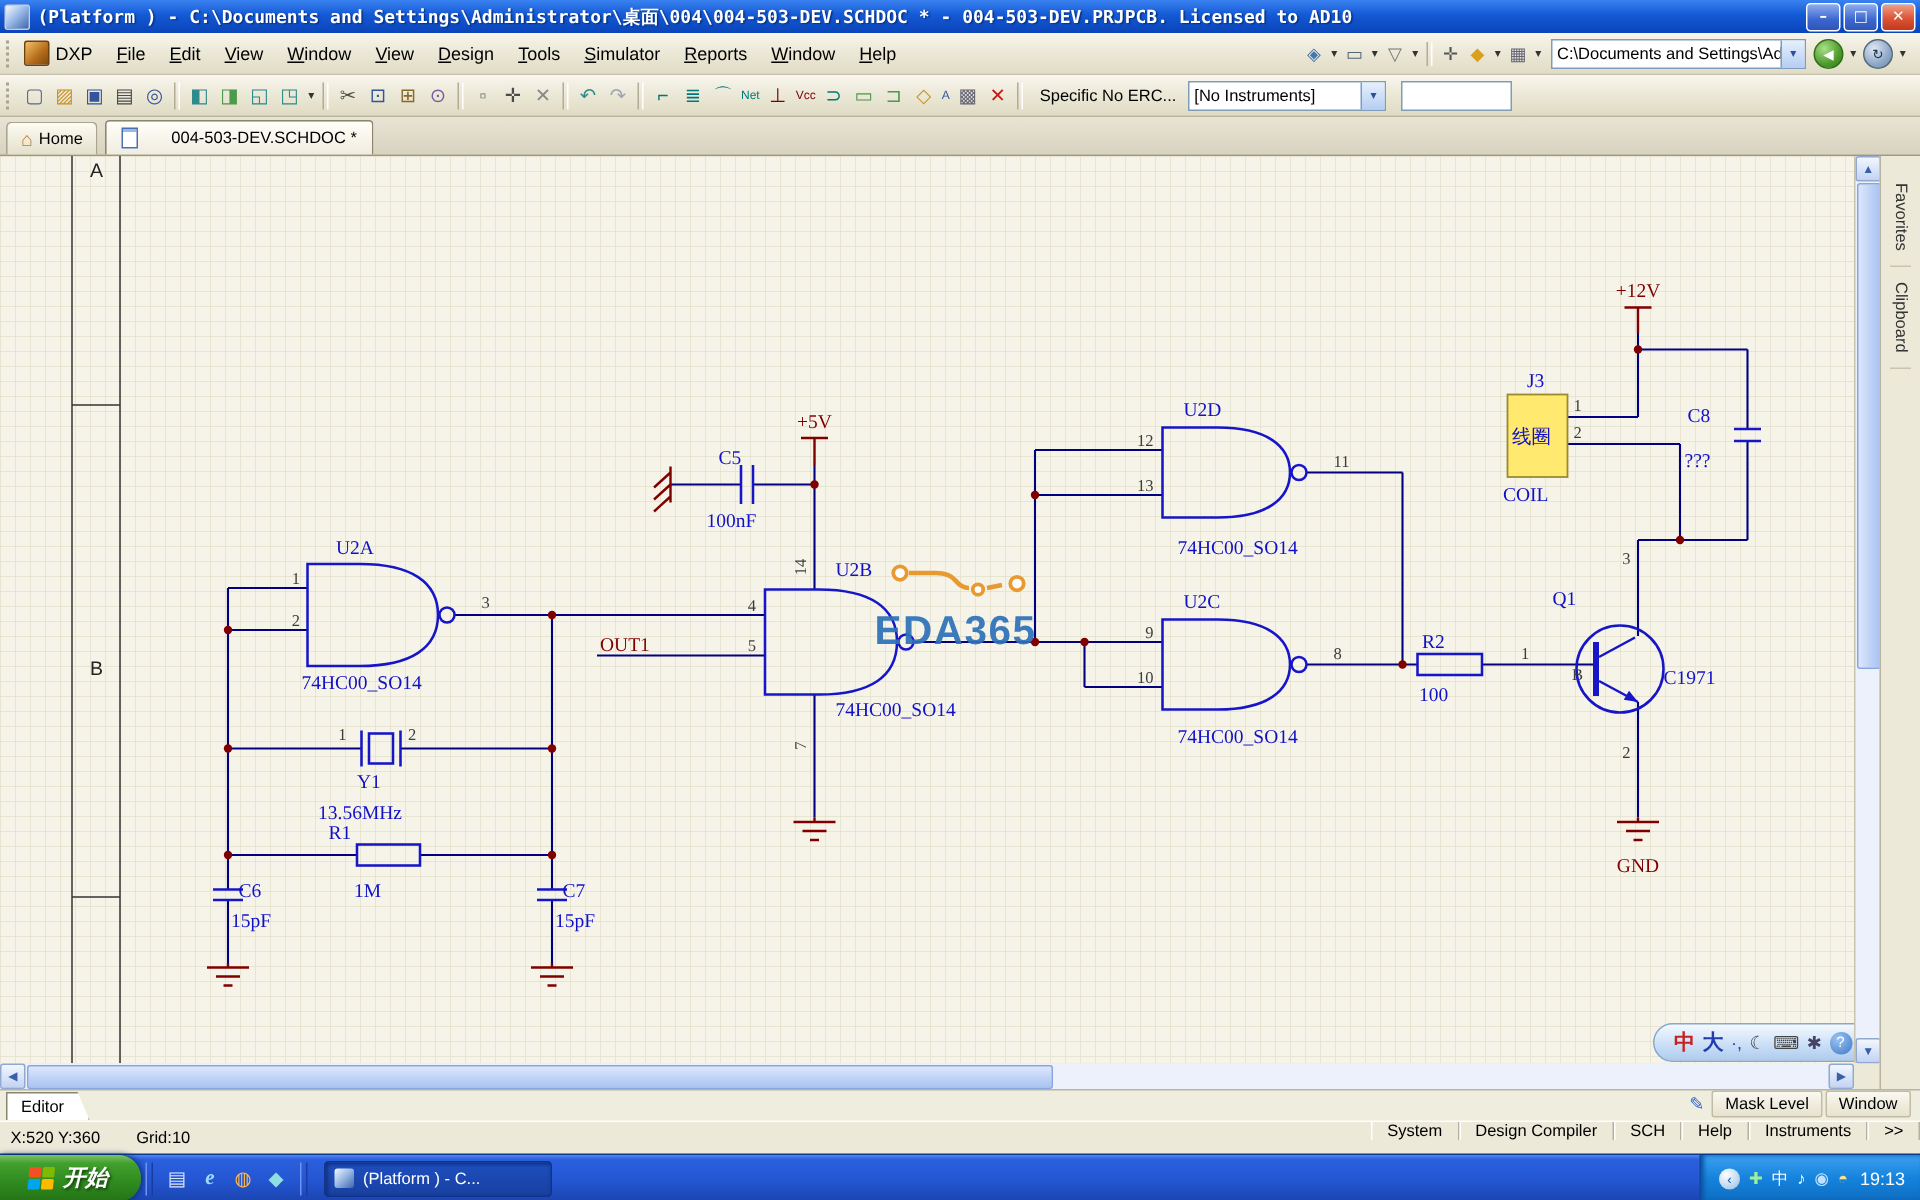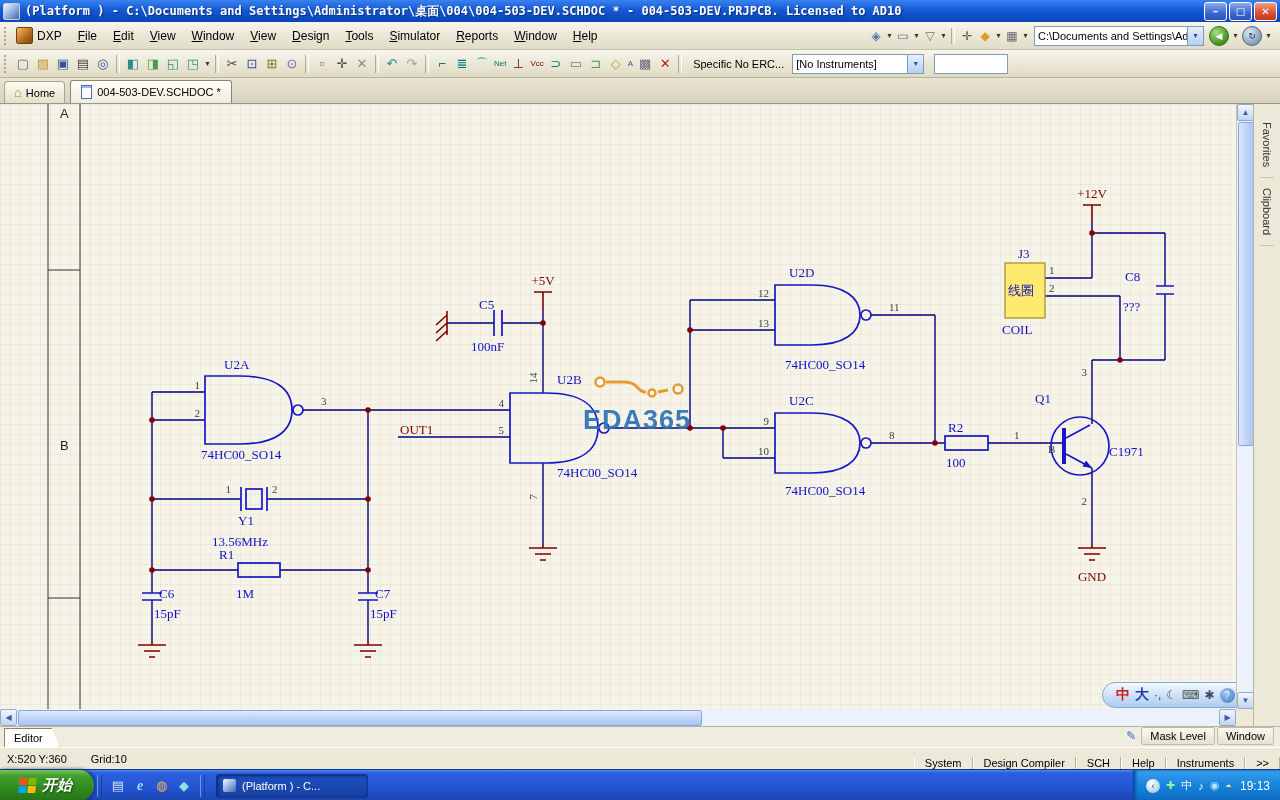--- a/index.html
+++ b/index.html
@@ -61,21 +61,21 @@
   .tb-box{width:72px;height:18px;background:#fff;border:1px solid #7F9DB9;margin-left:10px}
 
   
   .tabrow{position:absolute;left:0;top:78px;width:1280px;height:26px;box-sizing:border-box;
     background:linear-gradient(180deg,#E8E4D4,#D8D3BF);border-bottom:1px solid #9C9884;
     display:flex;align-items:flex-end;padding:0 2px}
   .home-btn{display:flex;align-items:center;gap:4px;height:21px;padding:0 9px;margin:0 5px 0 2px;
     background:linear-gradient(180deg,#FDFBF3,#E4E0CC);border:1px solid #A8A48E;border-bottom:none;
     border-radius:4px 4px 0 0;font-size:11px}
   .home-icon{color:#C87820;font-size:13px}
-  .doc-tab{display:flex;align-items:center;gap:5px;height:22px;padding:0 10px;
+  .doc-tab{display:flex;align-items:center;gap:22px;height:22px;padding:0 10px;
     background:linear-gradient(180deg,#FFFEF8,#F0EDE0);border:1px solid #8A866E;border-bottom:none;
     border-radius:3px 3px 0 0;font-size:11px}
   .doc-icon{width:9px;height:12px;background:#fff;border:1px solid #4A6FB5;box-shadow:inset 0 2px 0 #9CB8E8}
 
   
   .canvas{position:absolute;left:0;top:104px;width:1236px;height:605px;background:#F6F4E8;overflow:hidden}
 
   
   .lbl{fill:#1010C8;font:13px "Liberation Serif",serif}
   .pin{fill:#3C3C3C;font:11px "Liberation Serif",serif}
@@ -118,21 +118,21 @@
     margin-left:4px;font-size:11px;display:flex;align-items:center;
     clip-path:polygon(0 0,calc(100% - 8px) 0,100% 100%,0 100%)}
   .edit-right{margin-left:auto;display:flex;align-items:center;gap:2px;padding:0 6px 2px 0;font-size:11px}
   .edit-icon{color:#3366CC;font-size:12px;padding:0 3px}
   .flat-btn{padding:2px 8px;border:1px solid #C0BCA6;border-radius:2px;background:linear-gradient(180deg,#FAF8F0,#E6E2CE)}
 
   
   .statusrow{position:absolute;left:0;top:747px;width:1280px;height:22px;box-sizing:border-box;background:#ECE9D8;
     border-top:1px solid #FFF;display:flex;align-items:center;font-size:11px}
   .status-left{padding-left:7px;display:flex;gap:24px}
-  .status-panels{margin-left:auto;display:flex;align-items:flex-end;height:100%}
+  .status-panels{margin-left:auto;display:flex;align-items:flex-start;height:100%}
   .panel-btn{display:flex;align-items:center;padding:0 10px;border-left:1px solid #FFF;border-right:1px solid #B5B19C}
 
   
   .taskbar{position:absolute;left:0;top:769px;width:1280px;height:31px;display:flex;align-items:center;
     background:linear-gradient(180deg,#5585F2 0%,#2A5FDE 10%,#2456D2 55%,#1A44B0 100%);border-top:1px solid #0A3A8C}
   .start-btn{height:31px;padding:0 22px 0 19px;display:flex;align-items:center;gap:6px;flex:0 0 auto;
     background:linear-gradient(180deg,#7CC465,#42A02E 18%,#2F8A1E 60%,#257317);
     border-radius:0 15px 15px 0;box-shadow:1px 0 4px #0A2A6E;color:#fff;
     font:italic bold 15px "Liberation Sans",sans-serif;text-shadow:1px 1px 2px #14400C}
   .flag{width:17px;height:15px;display:grid;grid-template:1fr 1fr/1fr 1fr;gap:1px;transform:skewX(-6deg)}

